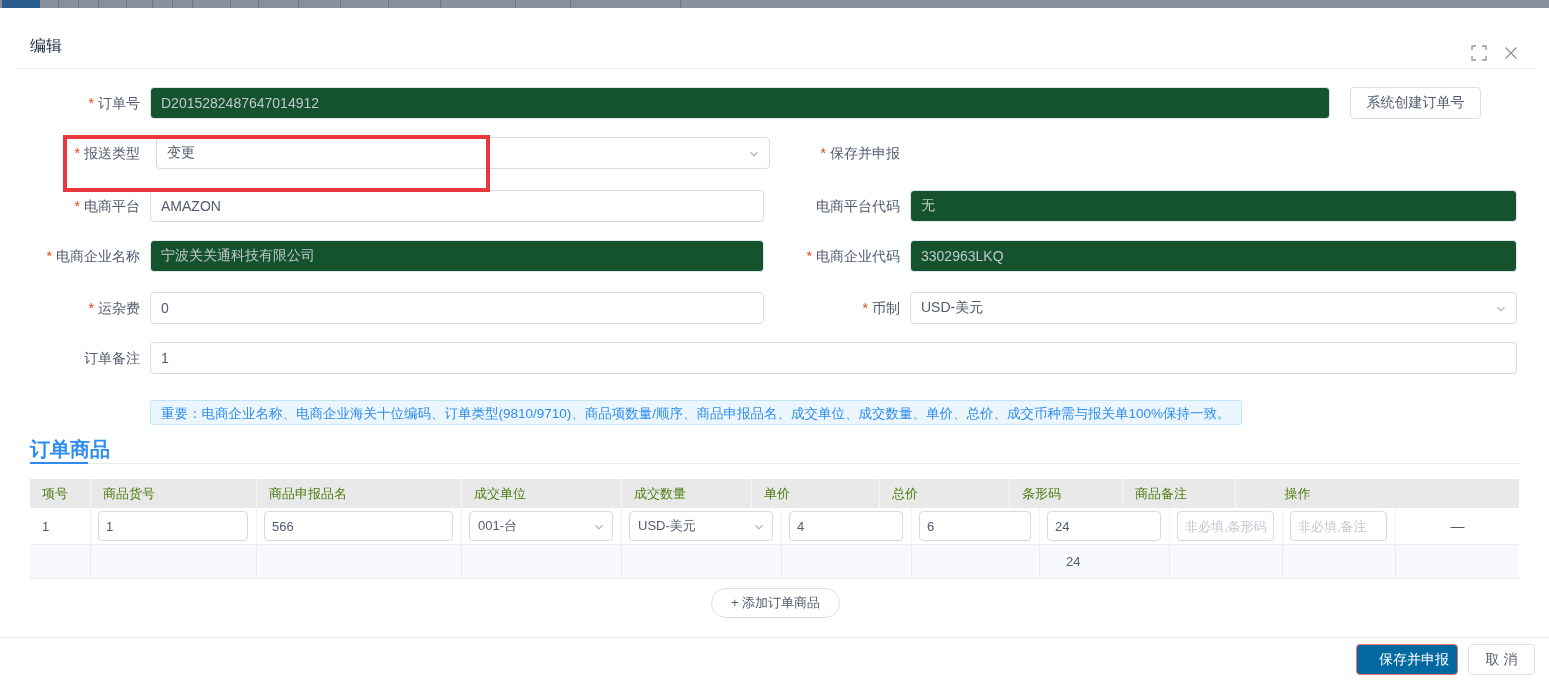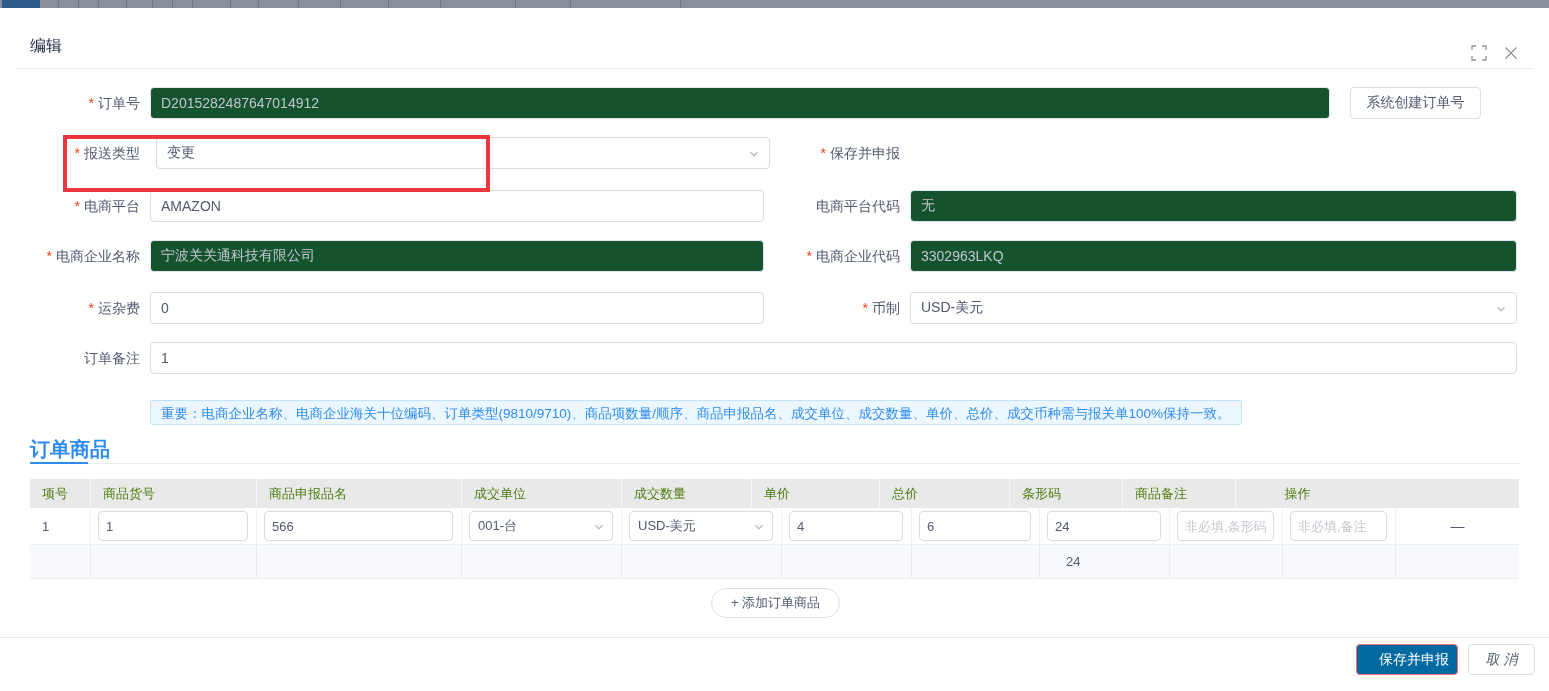--- a/index.html
+++ b/index.html
@@ -63,21 +63,21 @@
   .add-btn{position:absolute;left:711px;top:580px;width:129px;height:30px;box-sizing:border-box;
        border:1px solid #dcdee2;border-radius:16px;background:#fff;color:#515a6e;font-size:13px;
        font-family:inherit;cursor:pointer;}
   
   .ftr-line{position:absolute;left:0;top:629px;width:1549px;height:1px;background:#e8eaec;}
   .save-btn{position:absolute;left:1356px;top:636px;width:102px;height:31px;box-sizing:border-box;
        border:1px solid #f56c6c;border-radius:4px;background:#0369a1;color:#fff;font-size:14px;
        font-family:inherit;cursor:pointer;padding-left:20px;}
   .cancel-btn{position:absolute;left:1468px;top:636px;width:67px;height:31px;box-sizing:border-box;
        border:1px solid #dcdee2;border-radius:4px;background:#fff;color:#515a6e;font-size:14px;
-       font-family:inherit;cursor:pointer;font-style:italic;}
+       font-family:inherit;cursor:pointer;}
 </style>
 </head>
 <body>
 
 <div class="stage">
 
   <div class="bg-strip">
     <div class="blue-seg"></div>
     <div class="vline" style="left:58px"></div>
       <div class="vline" style="left:78px"></div>

